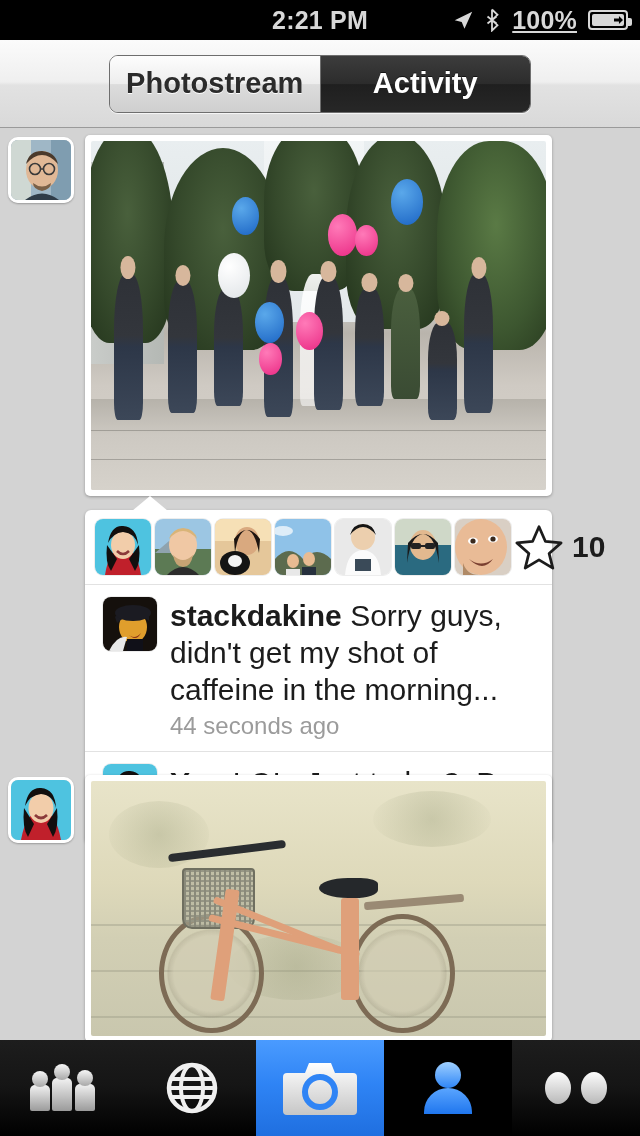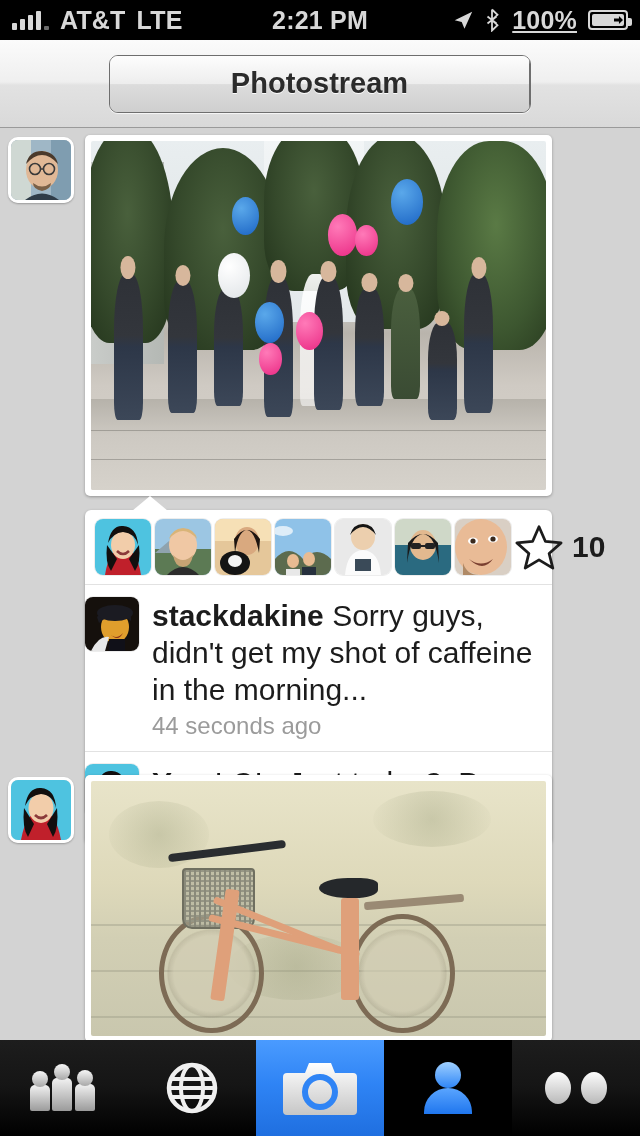--- a/index.html
+++ b/index.html
@@ -215,21 +215,21 @@
   }
   .liker {
     width:56px; height:56px; border-radius:8px; overflow:hidden;
     margin-right:4px; flex:0 0 auto;
     box-shadow:0 0 0 1px rgba(0,0,0,0.07);
   }
   .star-wrap { margin-left:auto; display:flex; align-items:center; gap:9px; padding-right:2px; }
   .star-svg { width:48px; height:46px; }
   .star-count { font-size:30px; font-weight:bold; color:#1c1c1c; }
 
-  .comment-row { display:flex; padding:12px 14px 11px 0; border-bottom:1px solid #e2e2e2; }
+  .comment-row { display:flex; padding:12px 14px 11px 18px; border-bottom:1px solid #e2e2e2; }
   .comment-row:last-child { border-bottom:none; }
   .c-avatar {
     width:54px; height:54px; border-radius:8px; overflow:hidden;
     flex:0 0 auto; margin-right:13px;
     box-shadow:0 0 0 1px rgba(0,0,0,0.07);
   }
   .c-body { flex:1; min-width:0; }
   .c-text { font-size:30px; line-height:37px; color:#1c1c1c; }
   .c-user { font-weight:bold; }
   .c-time { font-size:24px; color:#9b9b9b; margin-top:4px; }
@@ -280,50 +280,40 @@
     display:block; width:26px; height:32px; border-radius:50%;
     background:linear-gradient(to bottom,#fdfdfd,#b9b9b9);
   }
 </style>
 </head>
 <body>
 
 <div class="phone">
 
   <div class="statusbar">
-    <div class="sb-left">
-      <span class="signal">
-        <i></i>
-          <i></i>
-          <i></i>
-          <i></i>
-          <i></i>
-      </span>
-      <span class="sb-carrier">AT&amp;T</span>
-      <span class="sb-lte">LTE</span>
-    </div>
     <div class="sb-center">2:21 PM</div>
     <div class="sb-right">
       <svg class="loc-arrow" viewBox="0 0 24 24">
         <path d="M22 3 L3 12.4 L10.6 14.2 L13.6 21.5 Z" fill="#d8d8d8"></path>
       </svg>
       <svg class="bt-icon" viewBox="0 0 16 24">
         <path d="M7 1.5 L12.5 6.8 L7 12 L7 1.5 M7 12 L12.5 17.2 L7 22.5 L7 12 M2.5 8.5 L11.5 15.5 M2.5 15.5 L11.5 8.5" stroke="#d8d8d8" stroke-width="1.8" fill="none"></path>
       </svg>
       <span class="sb-batt-pct">100%</span>
       <span class="battery">
         <span class="fill"></span>
           <span class="plug"></span>
       </span>
     </div>
   </div>
 
   <div class="navbar">
     <div class="segmented">
       <div class="seg inactive">Photostream</div>
+      <div class="seg active">Activity</div>
     </div>
   </div>
 
   <div class="feed">
 
     <div class="post" style="height:640px;">
 
       <div class="gutter-avatar">
         <svg viewBox="0 0 60 60" width="60" height="60">
           <rect width="60" height="60" fill="#9fb7c6"></rect>

